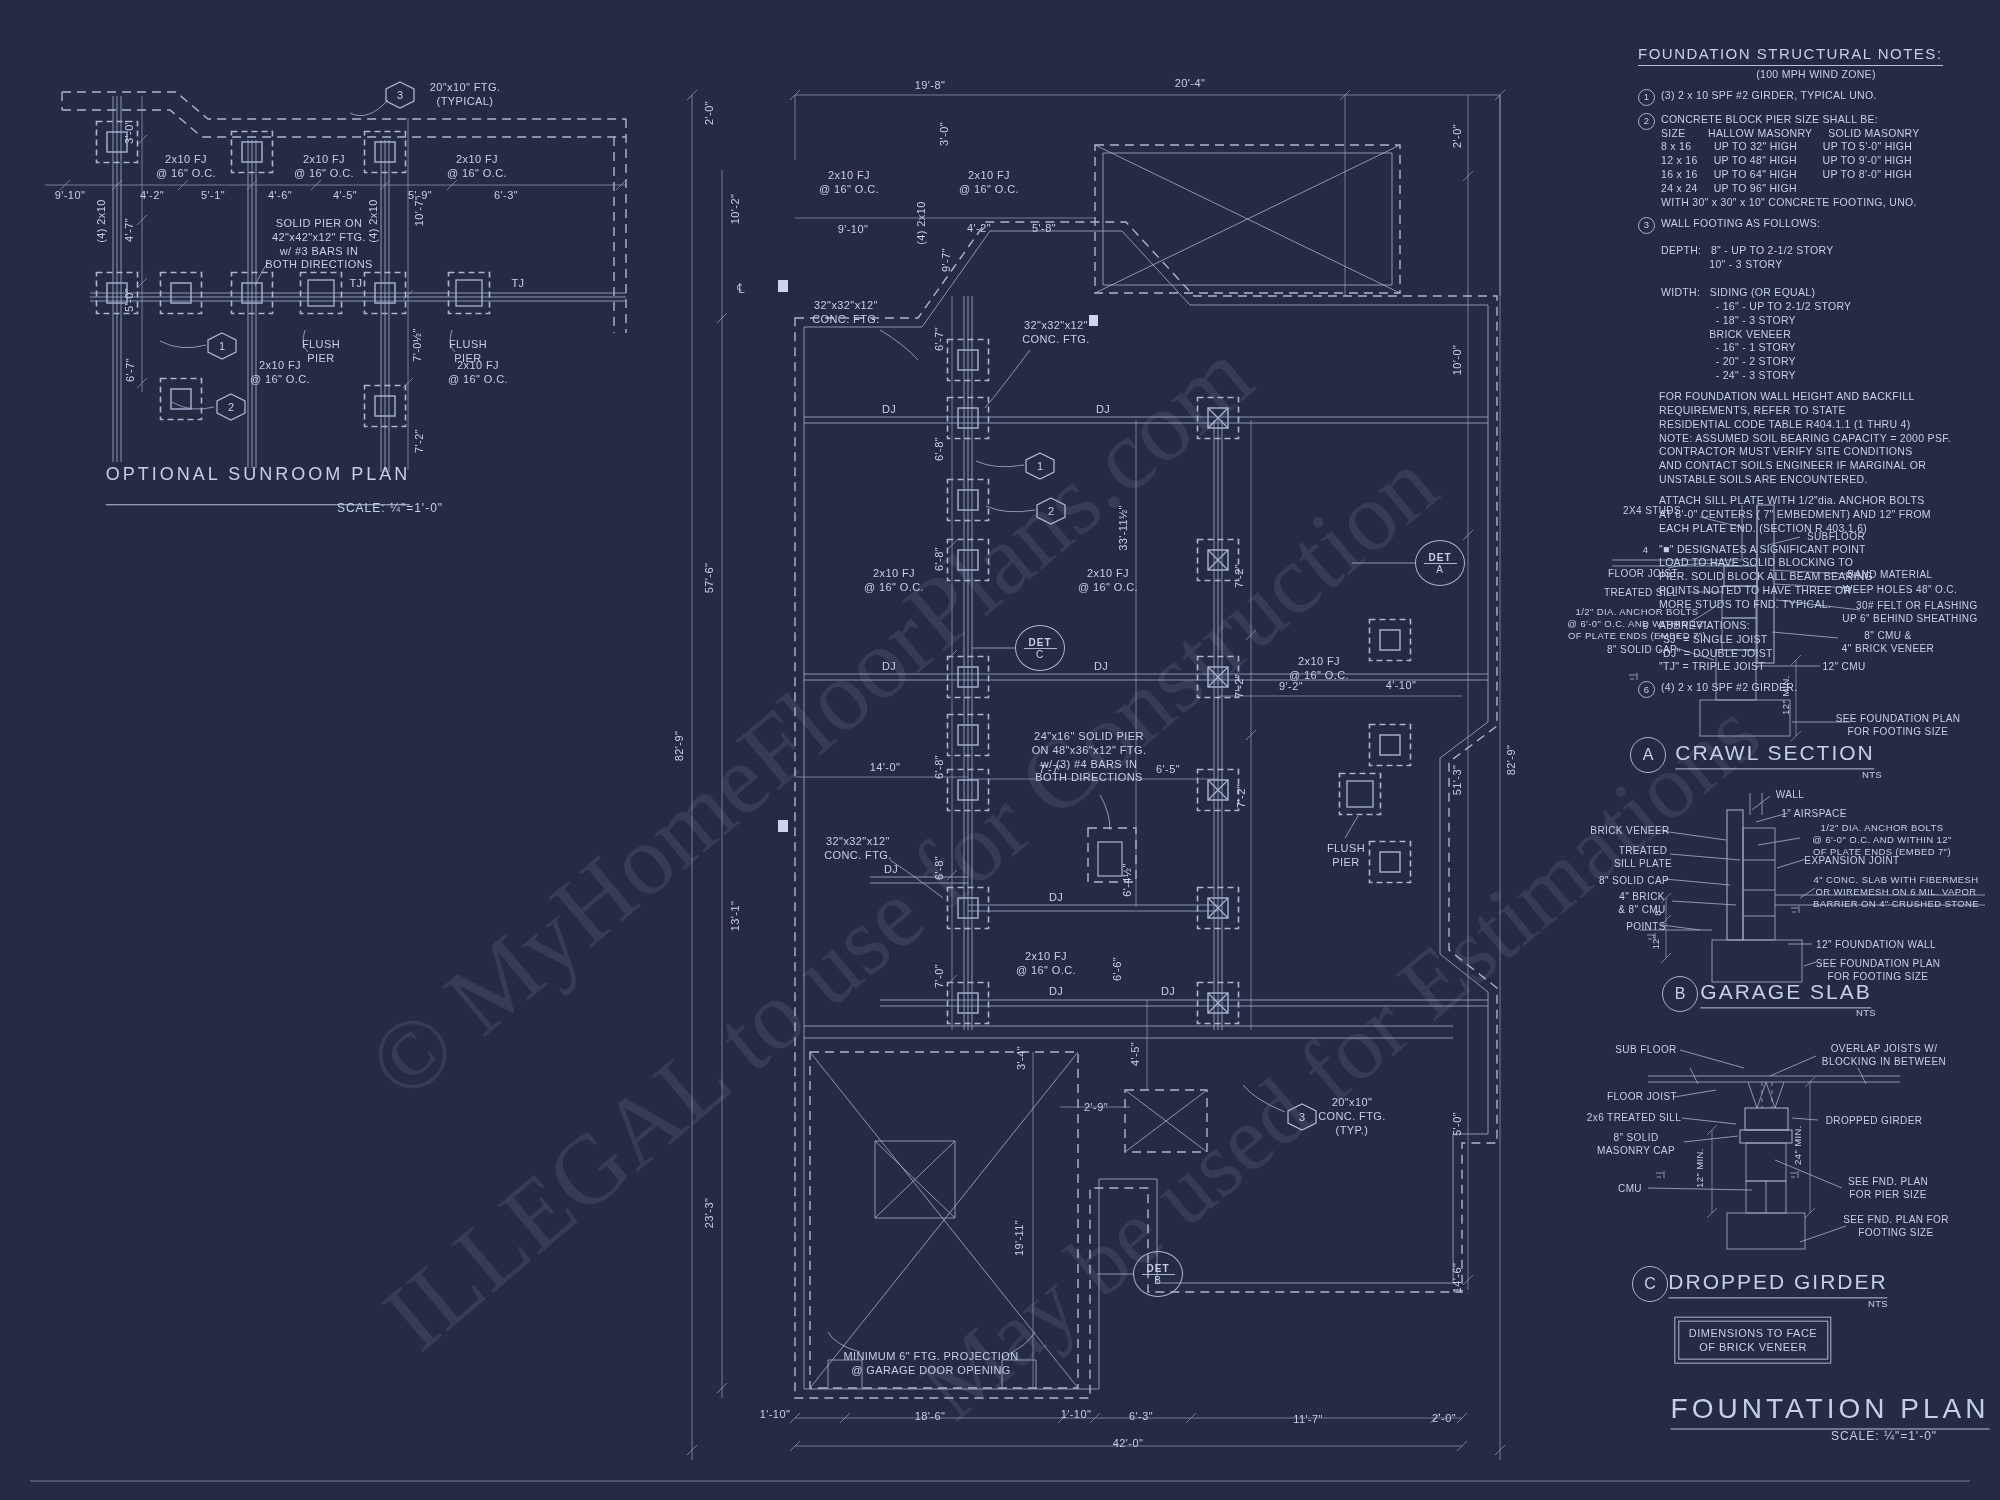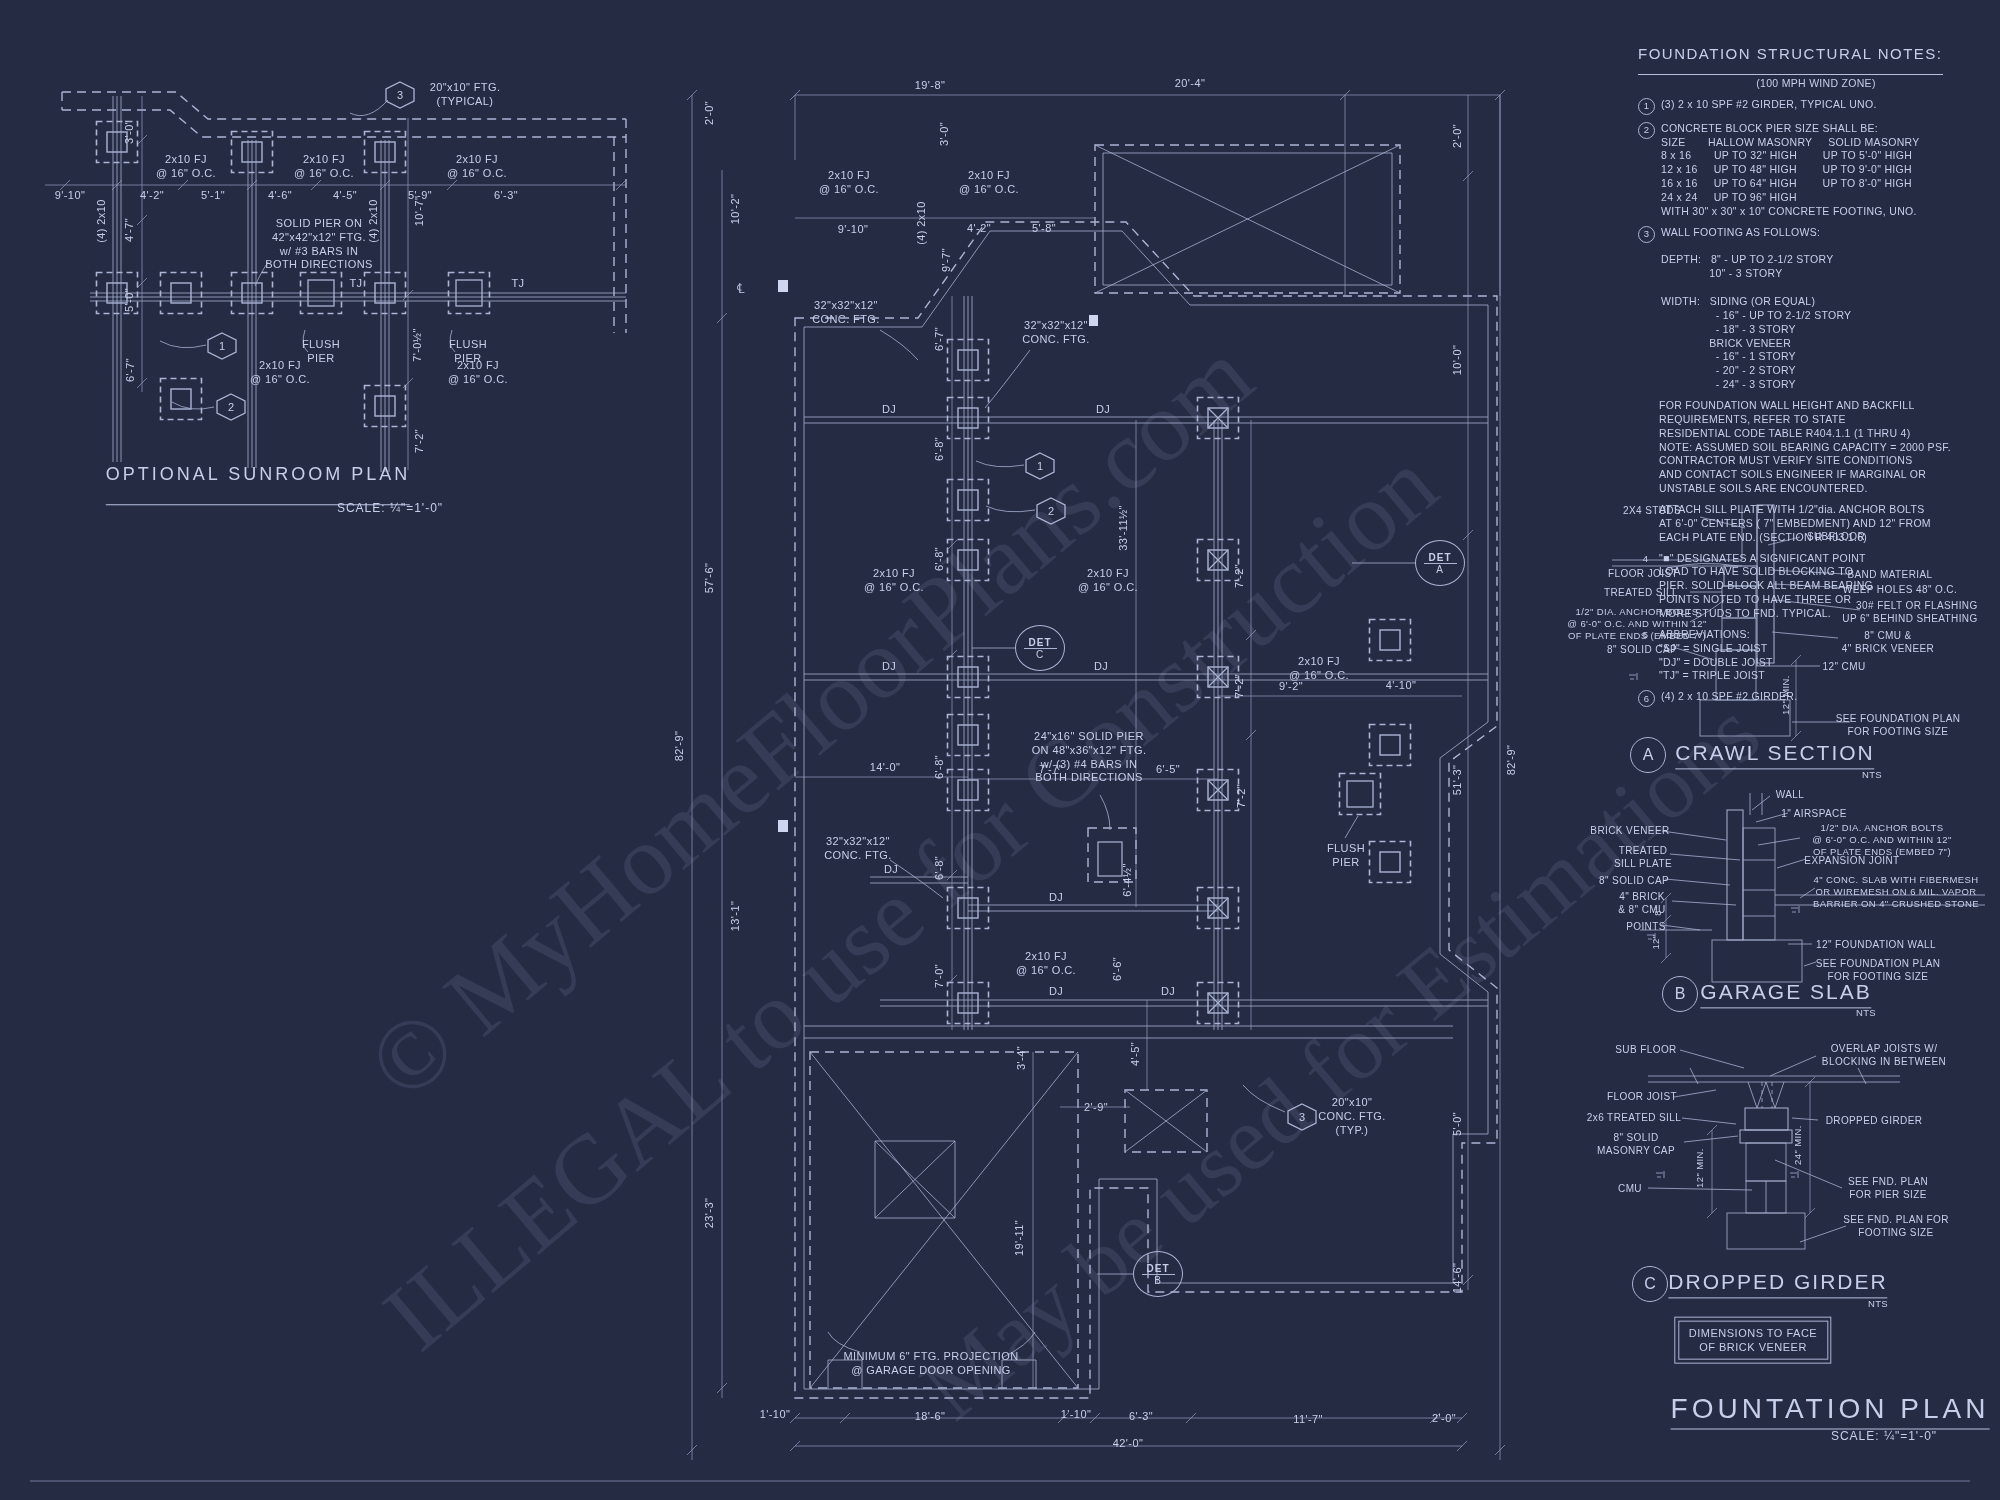--- a/index.html
+++ b/index.html
@@ -28,21 +28,21 @@
     font-size:16px;letter-spacing:0;}
   .hexm{position:absolute;width:32px;height:28px;transform:translate(-50%,-50%);}
   .hexm svg{position:absolute;left:0;top:0;}
   .hexm span{position:absolute;left:0;top:0;width:100%;height:100%;display:flex;align-items:center;
     justify-content:center;font-size:11px;}
   .wm{position:absolute;font-family:"Liberation Serif",serif;color:rgba(148,158,196,.15);
     white-space:nowrap;pointer-events:none;transform:translate(-50%,-50%) rotate(-40deg);}
   .notes{position:absolute;left:1638px;top:44px;width:356px;font-size:10.5px;line-height:1.32;
     letter-spacing:.3px;}
   .notes .nt{font-size:15px;letter-spacing:1.5px;border-bottom:1.3px solid #b6c1de;
-    display:inline-block;padding-bottom:10px;}
+    display:inline-block;padding-bottom:1px;}
   .notes .zone{text-align:center;margin:2px 0 6px 0;}
   .nrow{display:flex;gap:6px;margin-top:7px;}
   .nnum{flex:0 0 15px;height:15px;border:1px solid #aab5d4;border-radius:50%;display:flex;
     align-items:center;justify-content:center;font-size:9.5px;}
   .nnum.plain{border:none;}
   .ntext{white-space:pre-wrap;}
   .notebox{position:absolute;border:1.2px solid #aab5d4;padding:2.5px;transform:translate(-50%,-50%);}
   .notebox .inner{border:1px solid #aab5d4;padding:4px 10px;font-size:11px;text-align:center;
     white-space:pre;line-height:1.35;letter-spacing:.5px;}
   .ftitle{font-size:28px;letter-spacing:4px;border-bottom:1.6px solid #b6c1de;padding-bottom:3px;}

